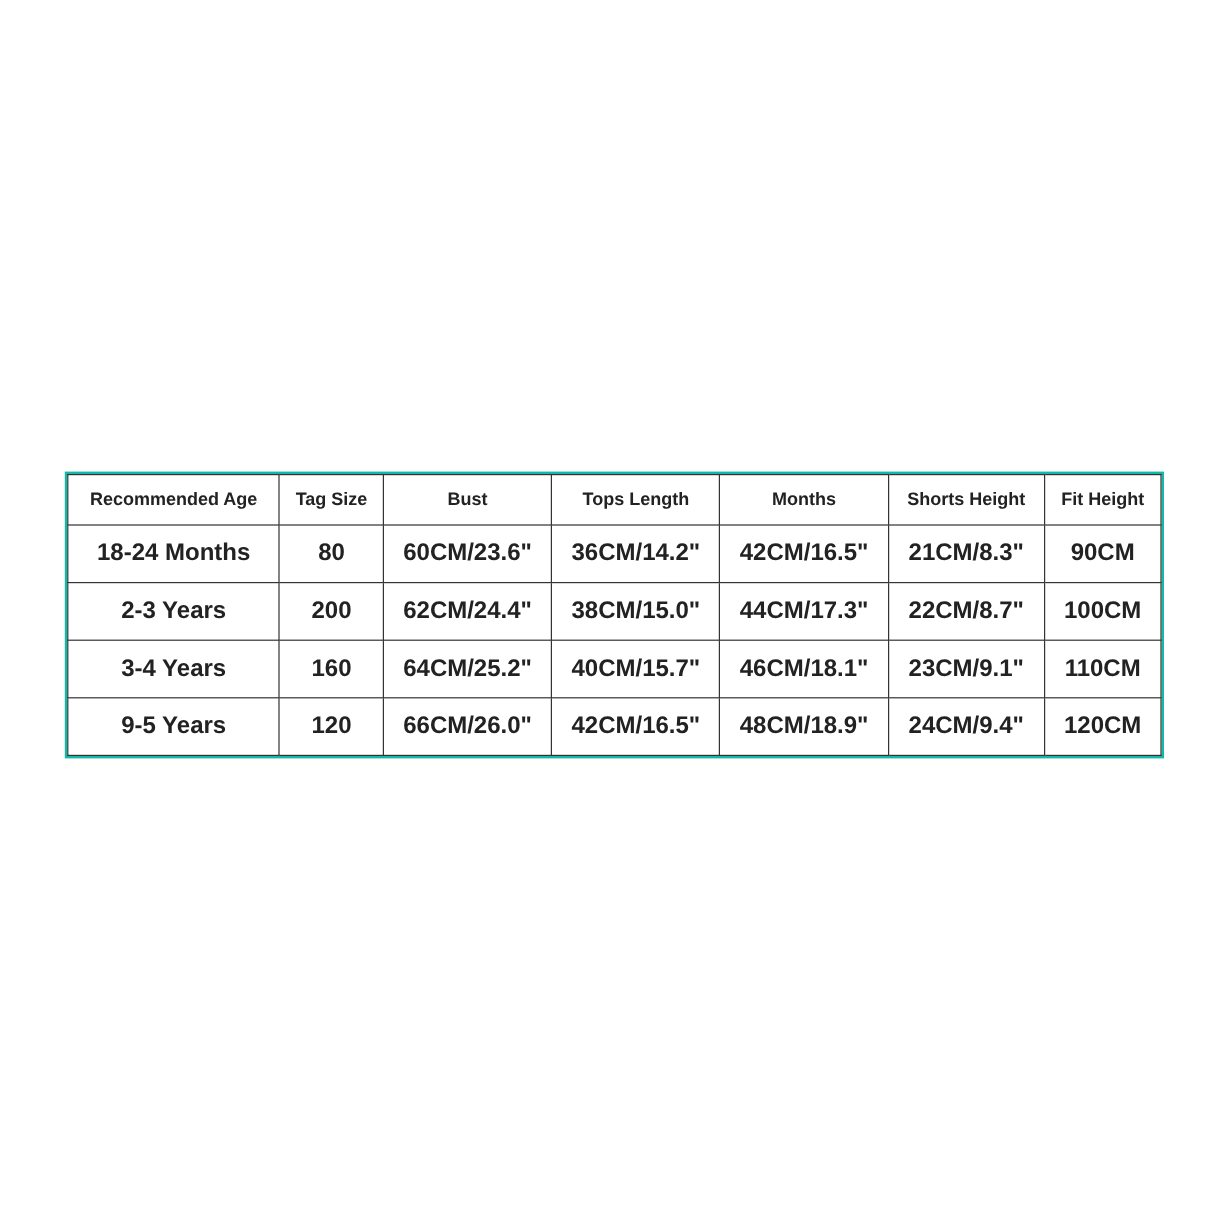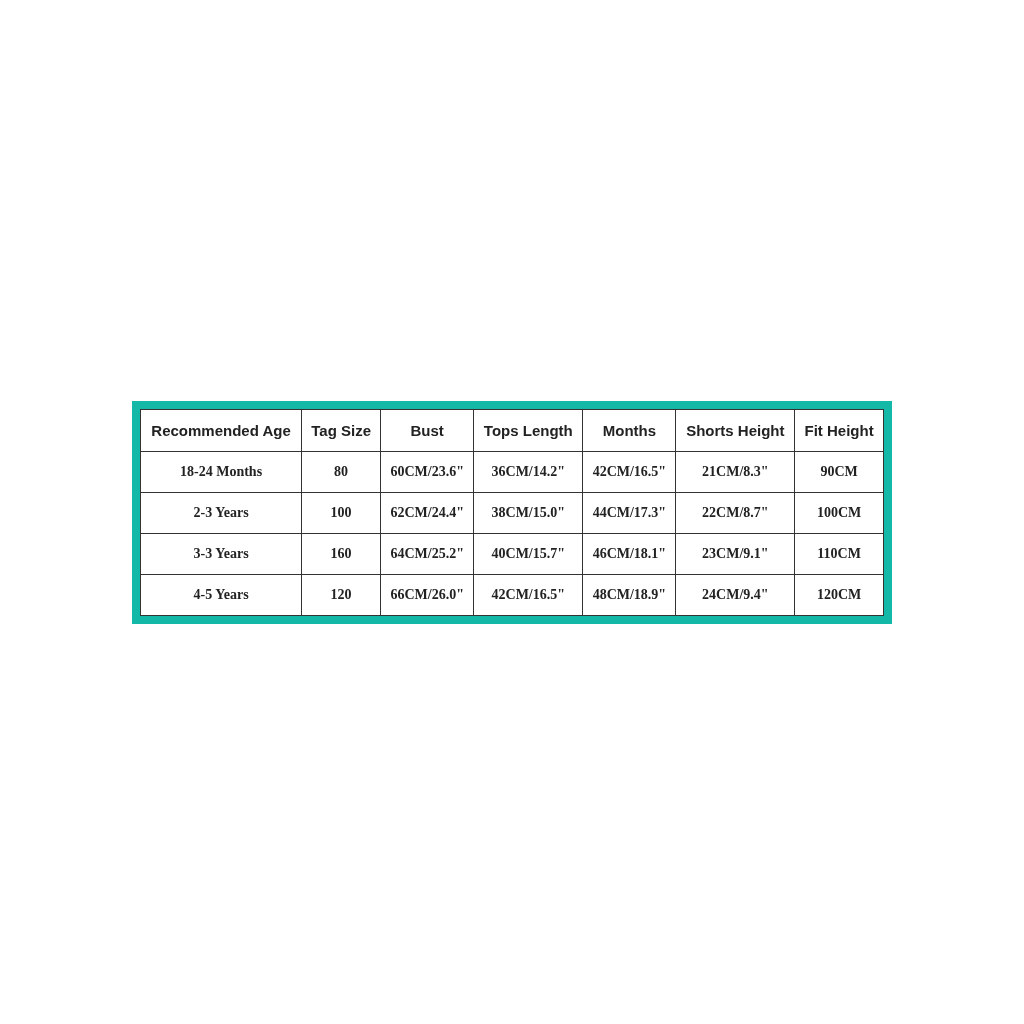--- a/index.html
+++ b/index.html
@@ -12,22 +12,22 @@
       width: 1024px;
       height: 1024px;
       background-color: #ffffff;
       display: flex;
       align-items: center;
       justify-content: center;
       font-family: Arial, sans-serif;
     }
 
     .table-container {
-      width: 760px;
-      border: 8px solid #14b8a6;
+      width: 916px;
+      border: 2px solid #14b8a6;
     }
 
     table {
       width: 100%;
       border-collapse: collapse;
       font-size: 14px;
     }
 
     th, td {
       border: 1px solid #333;
@@ -36,22 +36,21 @@
       font-weight: bold;
       color: #222;
     }
 
     thead th {
       font-weight: bold;
       font-size: 15px;
     }
 
     tbody td {
-      font-size: 14px;
-      font-family: Liberation Serif, serif;
+      font-size: 20px;
     }
   </style>
 </head>
 <body>
 
 <div class="table-container">
   <table>
     <thead>
       <tr>
         <th>Recommended Age</th>
@@ -68,38 +67,38 @@
           <td>18-24 Months</td>
           <td>80</td>
           <td>60CM/23.6"</td>
           <td>36CM/14.2"</td>
           <td>42CM/16.5"</td>
           <td>21CM/8.3"</td>
           <td>90CM</td>
         </tr>
         <tr>
           <td>2-3 Years</td>
-          <td>100</td>
+          <td>200</td>
           <td>62CM/24.4"</td>
           <td>38CM/15.0"</td>
           <td>44CM/17.3"</td>
           <td>22CM/8.7"</td>
           <td>100CM</td>
         </tr>
         <tr>
-          <td>3-3 Years</td>
+          <td>3-4 Years</td>
           <td>160</td>
           <td>64CM/25.2"</td>
           <td>40CM/15.7"</td>
           <td>46CM/18.1"</td>
           <td>23CM/9.1"</td>
           <td>110CM</td>
         </tr>
         <tr>
-          <td>4-5 Years</td>
+          <td>9-5 Years</td>
           <td>120</td>
           <td>66CM/26.0"</td>
           <td>42CM/16.5"</td>
           <td>48CM/18.9"</td>
           <td>24CM/9.4"</td>
           <td>120CM</td>
         </tr>
       </tbody>
   </table>
 </div>

